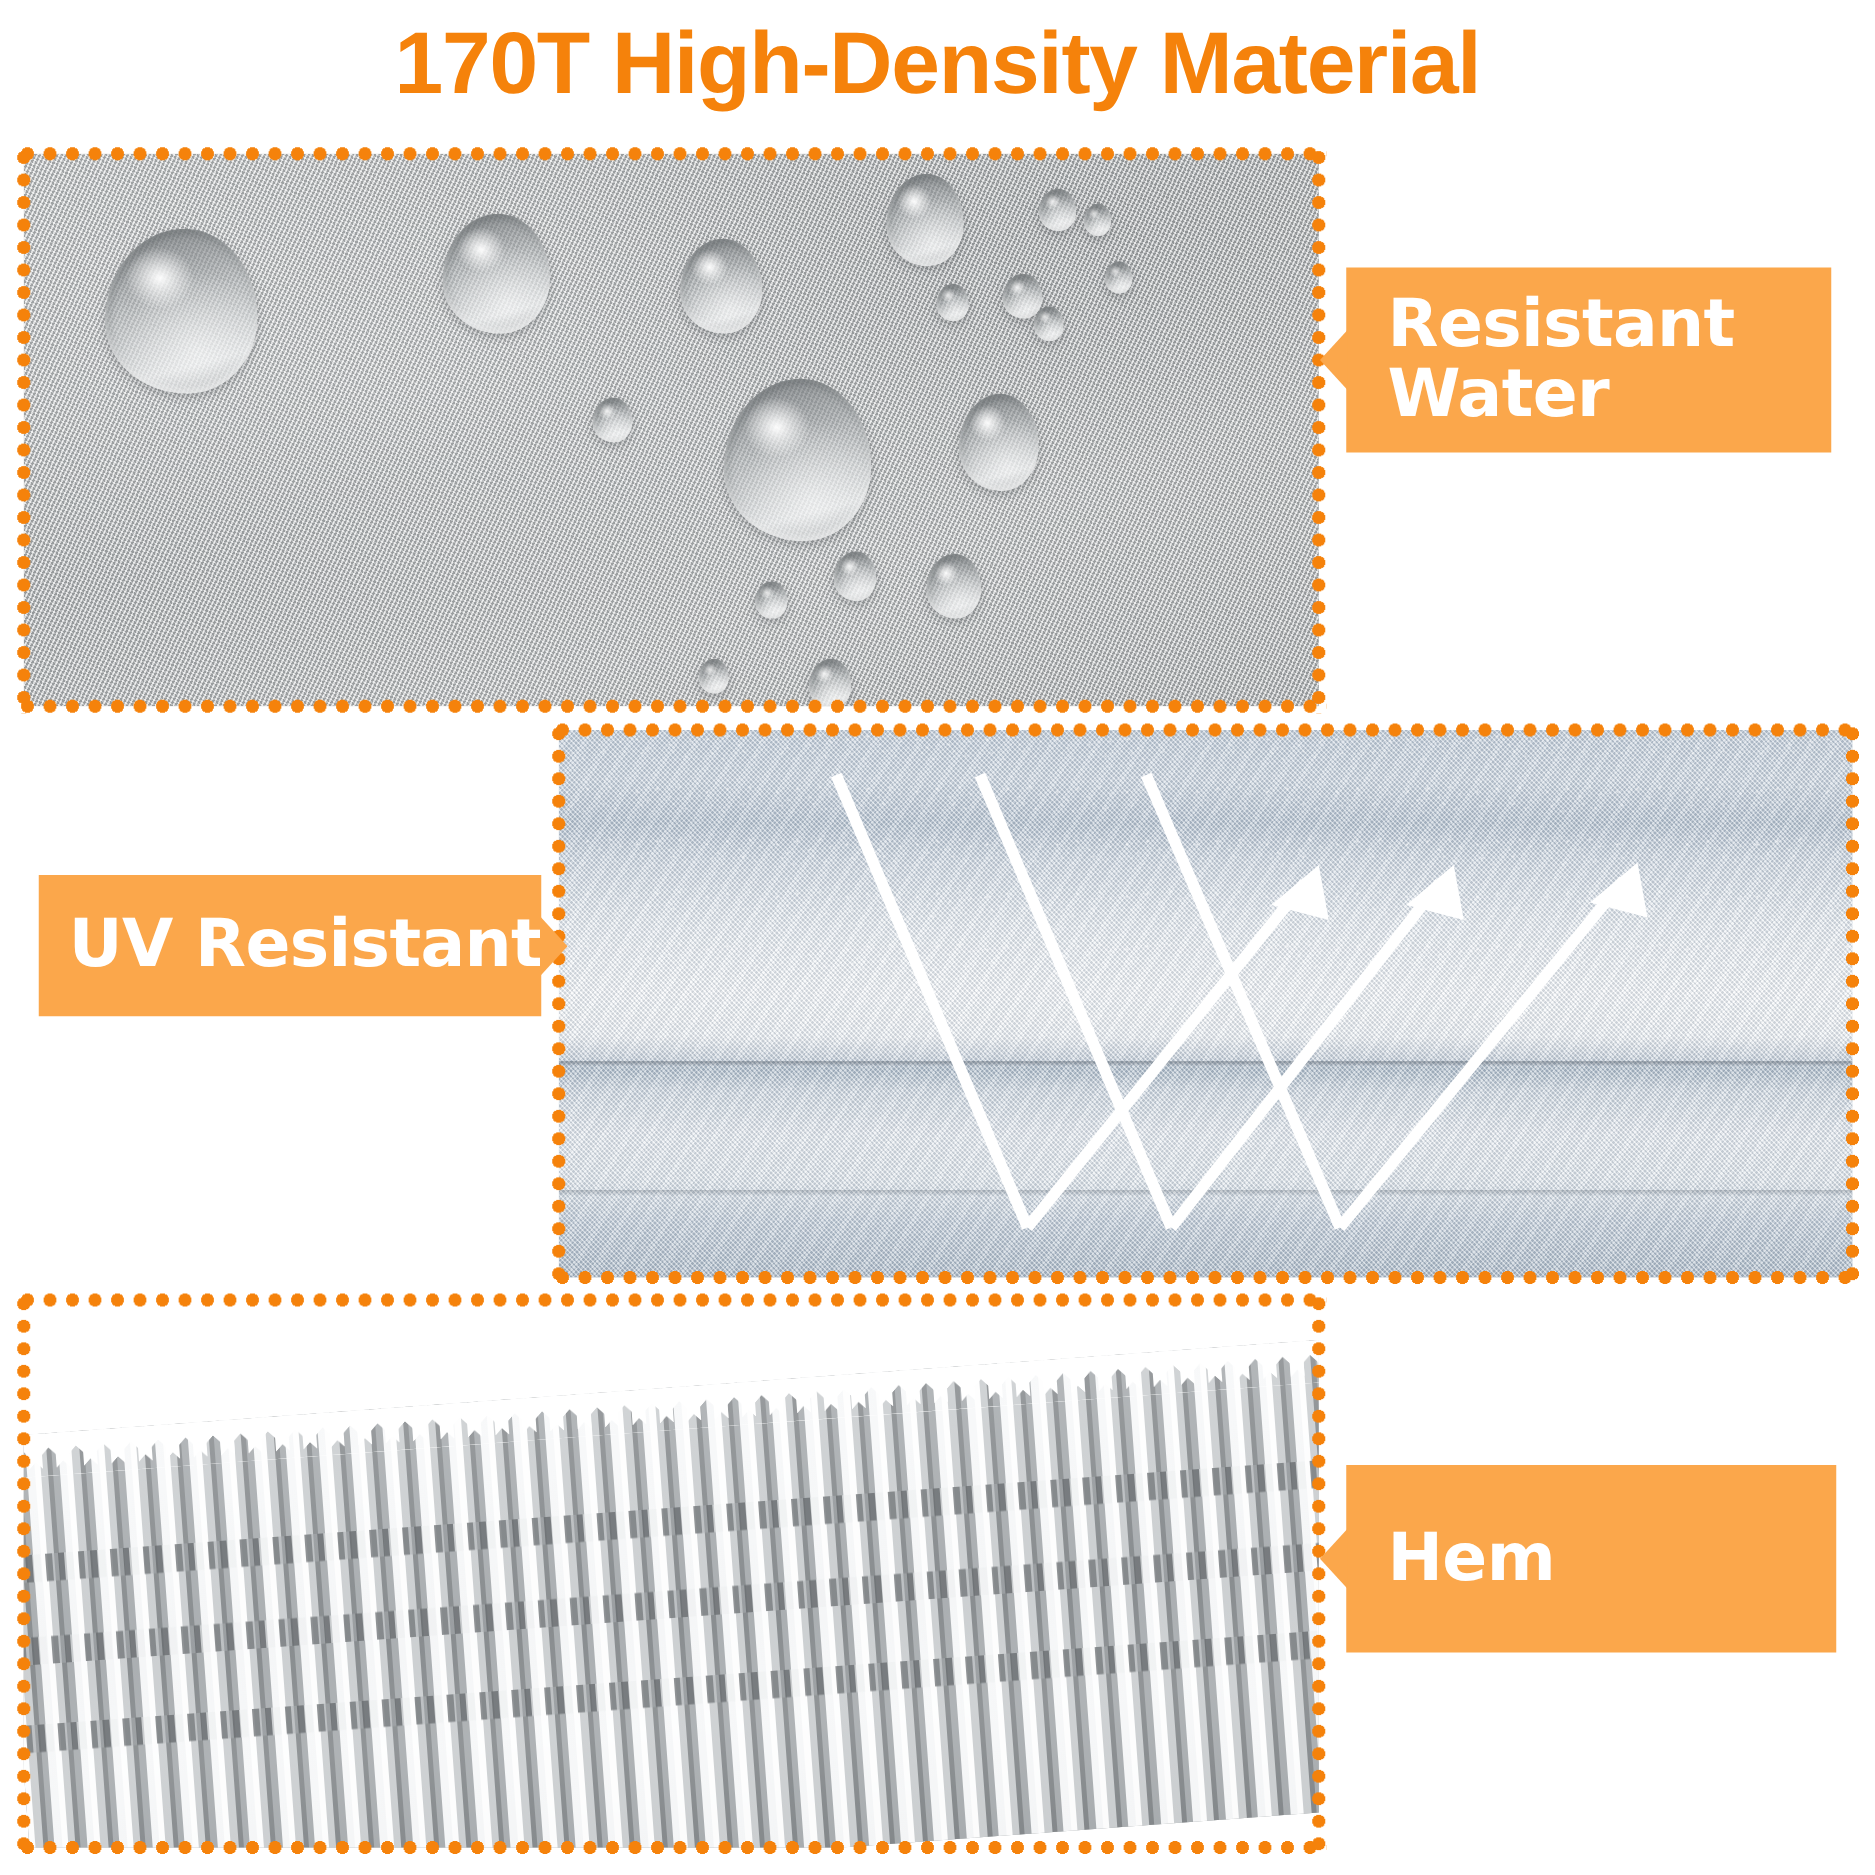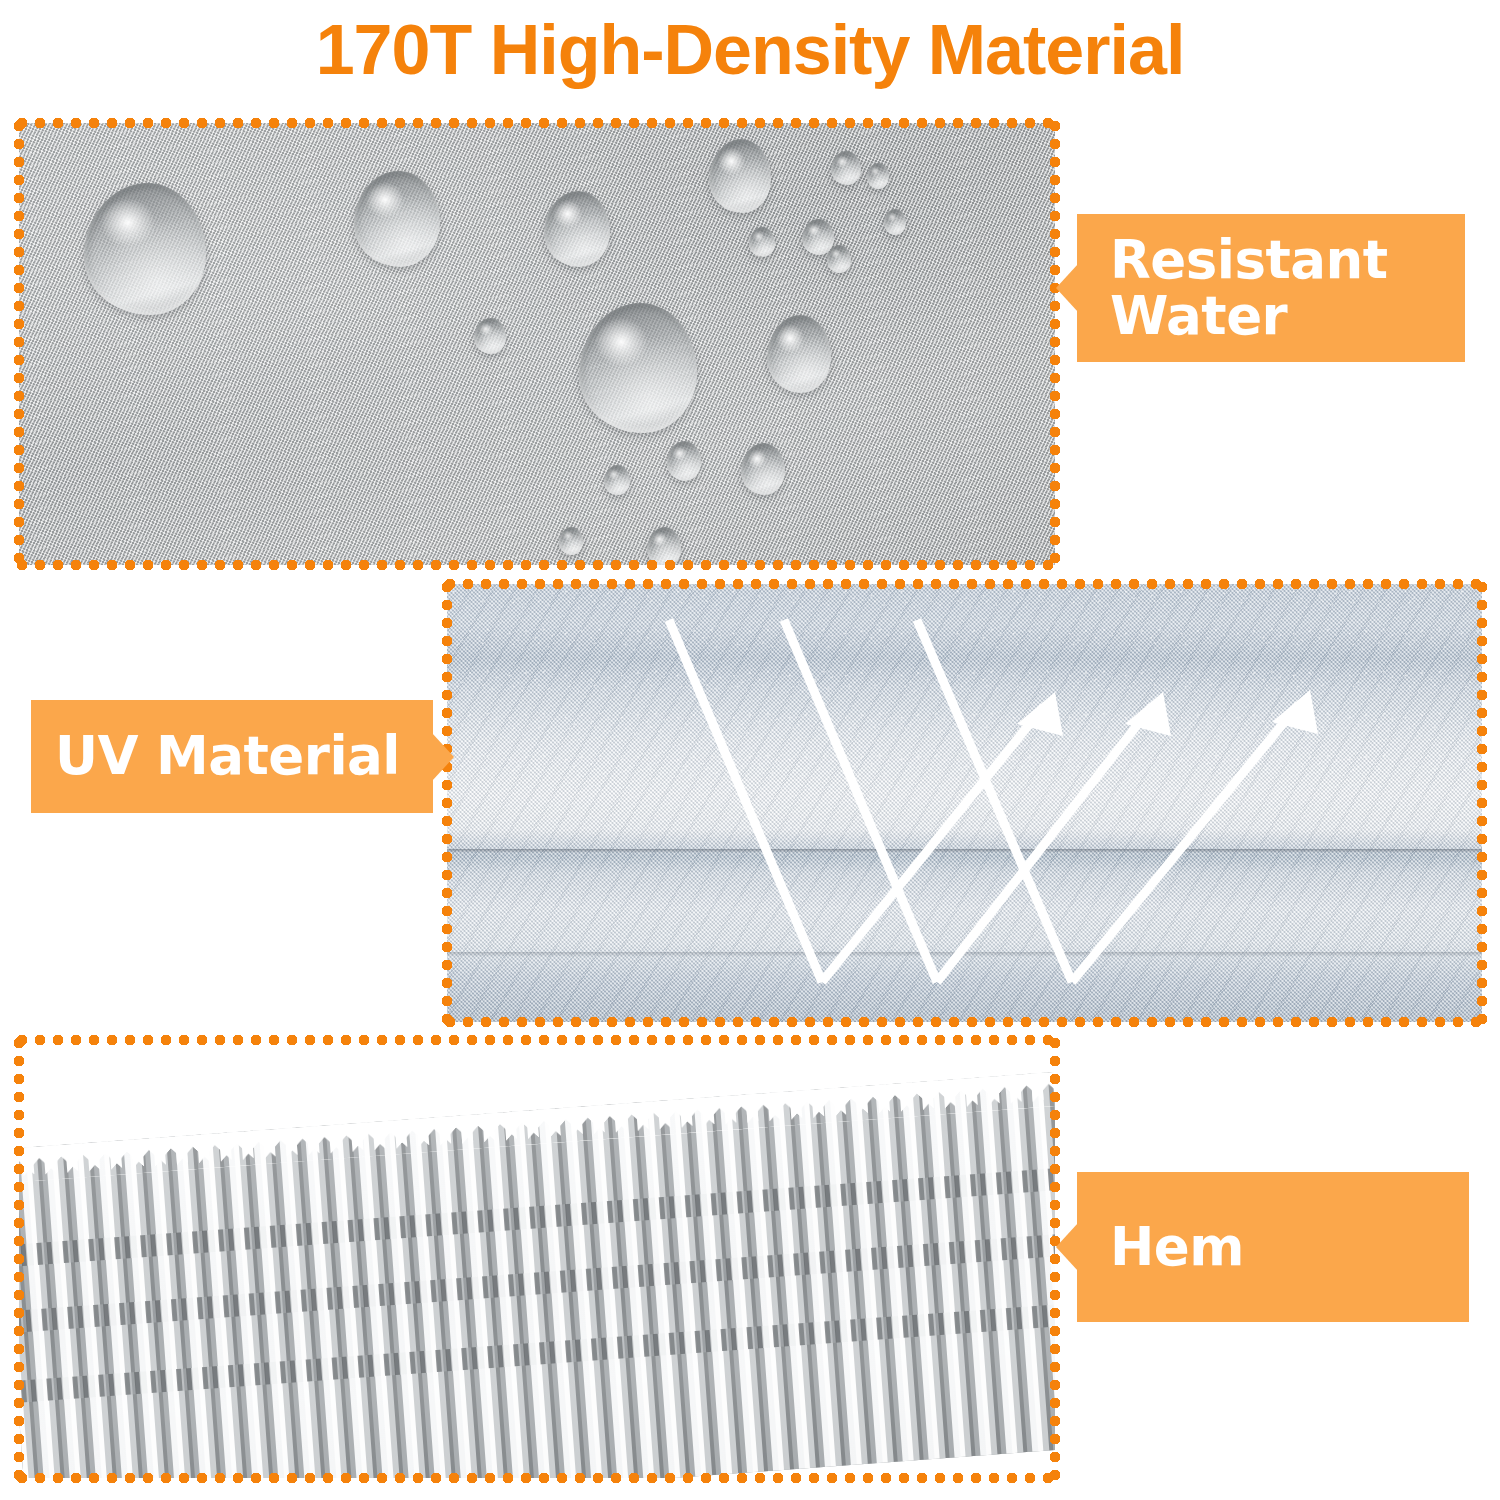--- a/index.html
+++ b/index.html
@@ -279,21 +279,21 @@
   </div>
 
   <div class="badge" id="badge-water">
     <span class="notch-left"></span>
     <span class="line">Resistant</span>
     <span class="line">Water</span>
   </div>
 
   <div class="badge" id="badge-uv">
     <span class="notch-right"></span>
-    <span class="line">UV Material</span>
+    <span class="line">UV Resistant</span>
   </div>
 
   <div class="badge" id="badge-hem">
     <span class="notch-left"></span>
     <span class="line">Hem</span>
   </div>
 
 </div>
 
 </body></html>

